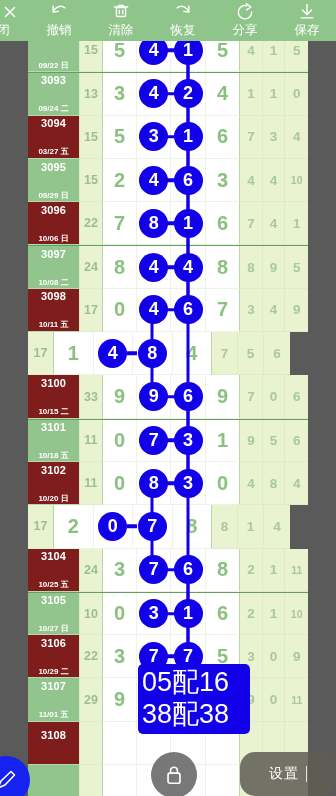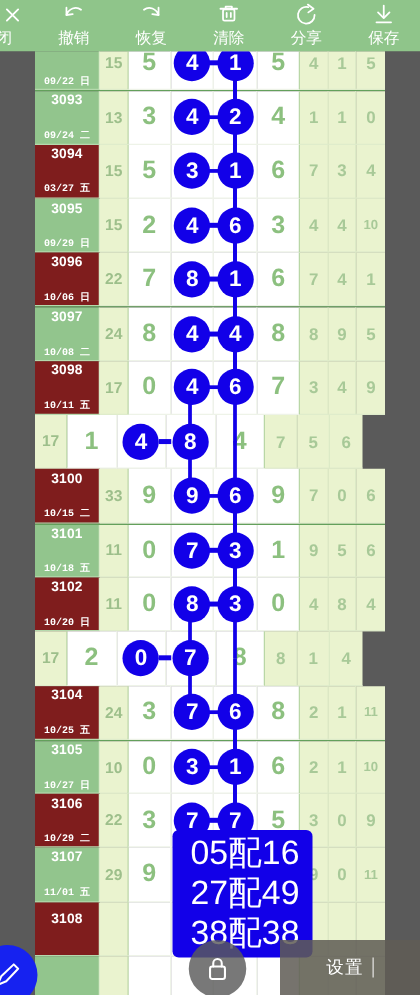--- a/index.html
+++ b/index.html
@@ -70,21 +70,21 @@
     border-right: 1px solid #d9ecc8;
     border-bottom: 1px solid #b5d9ad;
   }
   .row.alt .c-issue { background: #7f1d1d; }
   .c-issue .iss-no {
     font-size: 11px; font-weight: bold; color: #ffffff;
     line-height: 15px; letter-spacing: .2px;
   }
   .c-issue .iss-date {
     font-size: 8px; font-weight: bold; color: #ffffff;
-    line-height: 11px; margin-top: 15px; font-family: Liberation Mono, monospace;
+    line-height: 11px; margin-top: 15px;
   }
   
   .c-sum {
     width: 26px;
     background: #eaf3cf;
     color: #9dbf8b;
     font-size: 12.5px; font-weight: bold;
     border-right: 1.4px solid #b9d7a6;
     border-bottom: 1px solid #dfeccb;
     text-align: center;
@@ -140,21 +140,21 @@
 
   
   .pair-box {
     position: absolute;
     left: 138px; top: 664px;
     width: 112px;
     background: #1200e8;
     border-radius: 5px;
     padding: 2px 0 4px 4px;
     z-index: 60;
-    text-align: center;
+    text-align: left;
   }
   .pair-line {
     color: #ffffff;
     font-size: 27px;
     font-weight: normal;
     line-height: 32px;
     letter-spacing: 0px;
     white-space: nowrap;
   }
 
@@ -168,24 +168,25 @@
   }
   .fab-blue {
     position: absolute; left: -18px; top: 756px;
     width: 48px; height: 48px; border-radius: 50%;
     background: #1622f0;
     display: flex; align-items: center; justify-content: center;
     z-index: 70;
   }
   .settings-btn {
     position: absolute; right: 0; top: 752px;
-    width: 112px; height: 44px;
+    width: 96px; height: 44px;
     background: rgba(95,92,85,0.86);
     display: flex; align-items: center; justify-content: center;
     z-index: 65;
+    border-radius: 15px;
   }
   .settings-btn .st-label {
     color: #ffffff; font-size: 14px; letter-spacing: 1px;
   }
   .settings-btn .st-bar {
     width: 1px; height: 16px; background: rgba(255,255,255,.8);
     margin-left: 7px;
   }
   .edge-left {
     position: absolute; left: 0; top: 41px; width: 28px; height: 755px;
@@ -214,46 +215,46 @@
     <div class="tb-sep"></div>
 
     <div class="tb-item" style="width:62px">
       <div class="tb-icon">
         <svg width="22" height="20" viewBox="0 0 24 24" fill="none" stroke="#ffffff" stroke-width="1.7" stroke-linecap="round" stroke-linejoin="round">
           <path d="M5 5 L5 12 M5 12 C7 6 14 3 19 7"></path>
           <path d="M5 12 L11 11.2"></path>
         </svg>
       </div>
       <div class="tb-label">撤销</div>
-    </div>
-
-    <div class="tb-item" style="width:62px">
-      <div class="tb-icon">
-        <svg width="22" height="20" viewBox="0 0 24 24" fill="none" stroke="#ffffff" stroke-width="1.7" stroke-linecap="round" stroke-linejoin="round">
-          <path d="M19 5 L19 12 M19 12 C17 6 10 3 5 7"></path>
-          <path d="M19 12 L13 11.2"></path>
-        </svg>
-      </div>
-      <div class="tb-label">恢复</div>
     </div>
 
     <div class="tb-item" style="width:62px">
       <div class="tb-icon">
         <svg width="20" height="20" viewBox="0 0 24 24" fill="none" stroke="#ffffff" stroke-width="1.7" stroke-linecap="round" stroke-linejoin="round">
           <path d="M4 6 H20"></path>
           <path d="M9 6 V4 H15 V6"></path>
           <rect x="6.5" y="6.5" width="11" height="11" rx="1.5"></rect>
           <path d="M10 10 V14 M14 10 V14"></path>
         </svg>
       </div>
       <div class="tb-label">清除</div>
     </div>
 
     <div class="tb-item" style="width:62px">
       <div class="tb-icon">
+        <svg width="22" height="20" viewBox="0 0 24 24" fill="none" stroke="#ffffff" stroke-width="1.7" stroke-linecap="round" stroke-linejoin="round">
+          <path d="M19 5 L19 12 M19 12 C17 6 10 3 5 7"></path>
+          <path d="M19 12 L13 11.2"></path>
+        </svg>
+      </div>
+      <div class="tb-label">恢复</div>
+    </div>
+
+    <div class="tb-item" style="width:62px">
+      <div class="tb-icon">
         <svg width="20" height="20" viewBox="0 0 24 24" fill="none" stroke="#ffffff" stroke-width="1.7" stroke-linecap="round" stroke-linejoin="round">
           <path d="M20 12 A8 8 0 1 1 14 4.5"></path>
           <path d="M13.5 2 L19 6 L14 9.5"></path>
         </svg>
       </div>
       <div class="tb-label">分享</div>
     </div>
 
     <div class="tb-item" style="width:62px">
       <div class="tb-icon">
@@ -706,21 +707,20 @@
           <div class="cell c-tail endc"></div>
         </div>
       </div>
   </div>
 
   <div class="edge-left"></div>
   <div class="edge-right"></div>
 
   <div class="pair-box">
     <div class="pair-line">05配16</div>
-    <div class="pair-line">27配49</div>
     <div class="pair-line">38配38</div>
   </div>
 
   <div class="fab-blue">
     <svg width="24" height="24" viewBox="0 0 24 24" fill="none" stroke="#ffffff" stroke-width="1.6" stroke-linecap="round" stroke-linejoin="round">
       <path d="M4 20 L7 13 L17 3.5 L20.5 7 L11 17 Z"></path>
     </svg>
   </div>
 
   <div class="fab-lock">

